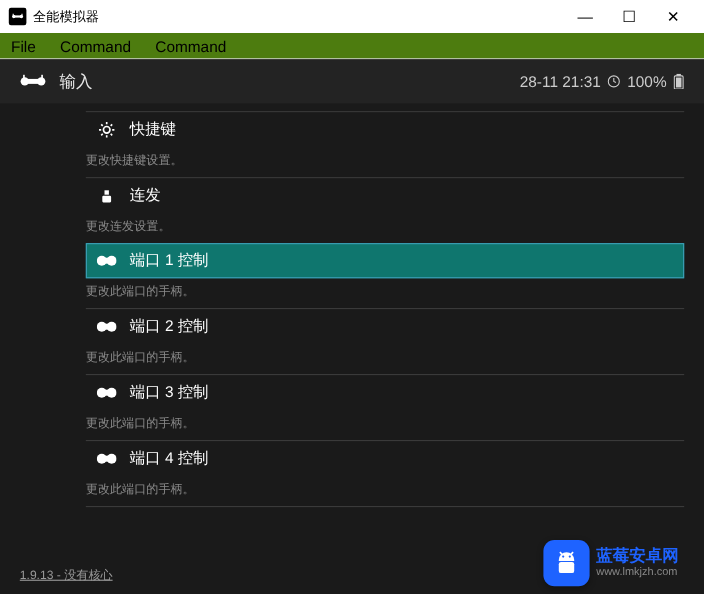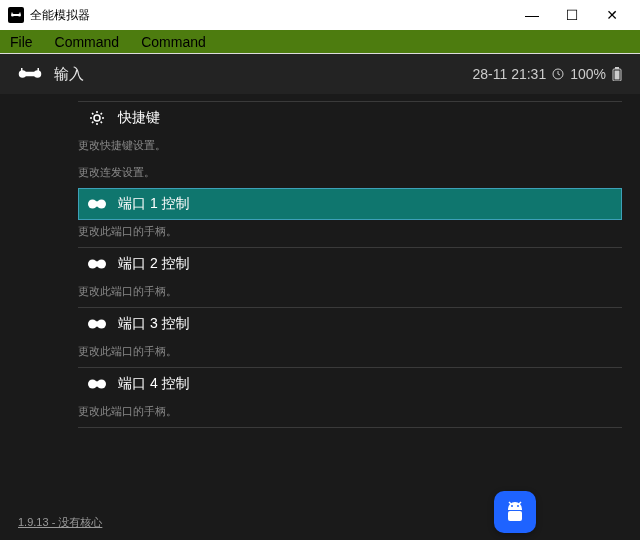--- a/index.html
+++ b/index.html
@@ -117,20 +117,29 @@
               <circle cx="8" cy="8" r="3" fill="none" stroke="#fff" stroke-width="1.5"></circle>
               <path d="M8 1v2M8 13v2M1 8h2M13 8h2M3 3l1.4 1.4M11.6 11.6L13 13M3 13l1.4-1.4M11.6 4.4L13 3" stroke="#fff" stroke-width="1.5"></path>
             </svg>
         </div>
         <div class="label">快捷键</div>
       </div>
       <div class="subtitle">更改快捷键设置。</div>
     </div>
 
     <div class="group">
+      <div class="row">
+        <div class="ic">
+          <svg width="14" height="14" viewBox="0 0 14 14" fill="#fff">
+              <rect x="5" y="2" width="4" height="4"></rect>
+              <rect x="3" y="7" width="8" height="6" rx="1"></rect>
+            </svg>
+        </div>
+        <div class="label">连发</div>
+      </div>
       <div class="subtitle">更改连发设置。</div>
     </div>
 
     <div class="group">
       <div class="row selected">
         <div class="ic">
           <svg width="20" height="12" viewBox="0 0 20 12" fill="#fff">
               <ellipse cx="5" cy="6" rx="5" ry="5"></ellipse>
               <ellipse cx="15" cy="6" rx="5" ry="5"></ellipse>
               <rect x="5" y="3" width="10" height="6"></rect>
@@ -199,15 +208,19 @@
     <div class="badge">
       <svg width="26" height="26" viewBox="0 0 26 26" fill="#fff">
           <path d="M6 10a7 7 0 0 1 14 0v1H6z"></path>
           <circle cx="10" cy="7" r="1" fill="#1e63ff"></circle>
           <circle cx="16" cy="7" r="1" fill="#1e63ff"></circle>
           <rect x="6" y="12" width="14" height="10" rx="2"></rect>
           <line x1="7" y1="3" x2="9" y2="5" stroke="#fff" stroke-width="1.5"></line>
           <line x1="19" y1="3" x2="17" y2="5" stroke="#fff" stroke-width="1.5"></line>
         </svg>
     </div>
+    <div class="txt">
+      <div class="t1">蓝莓安卓网</div>
+      <div class="t2">www.lmkjzh.com</div>
+    </div>
   </div>
 
 </div>
 
 </body></html>

